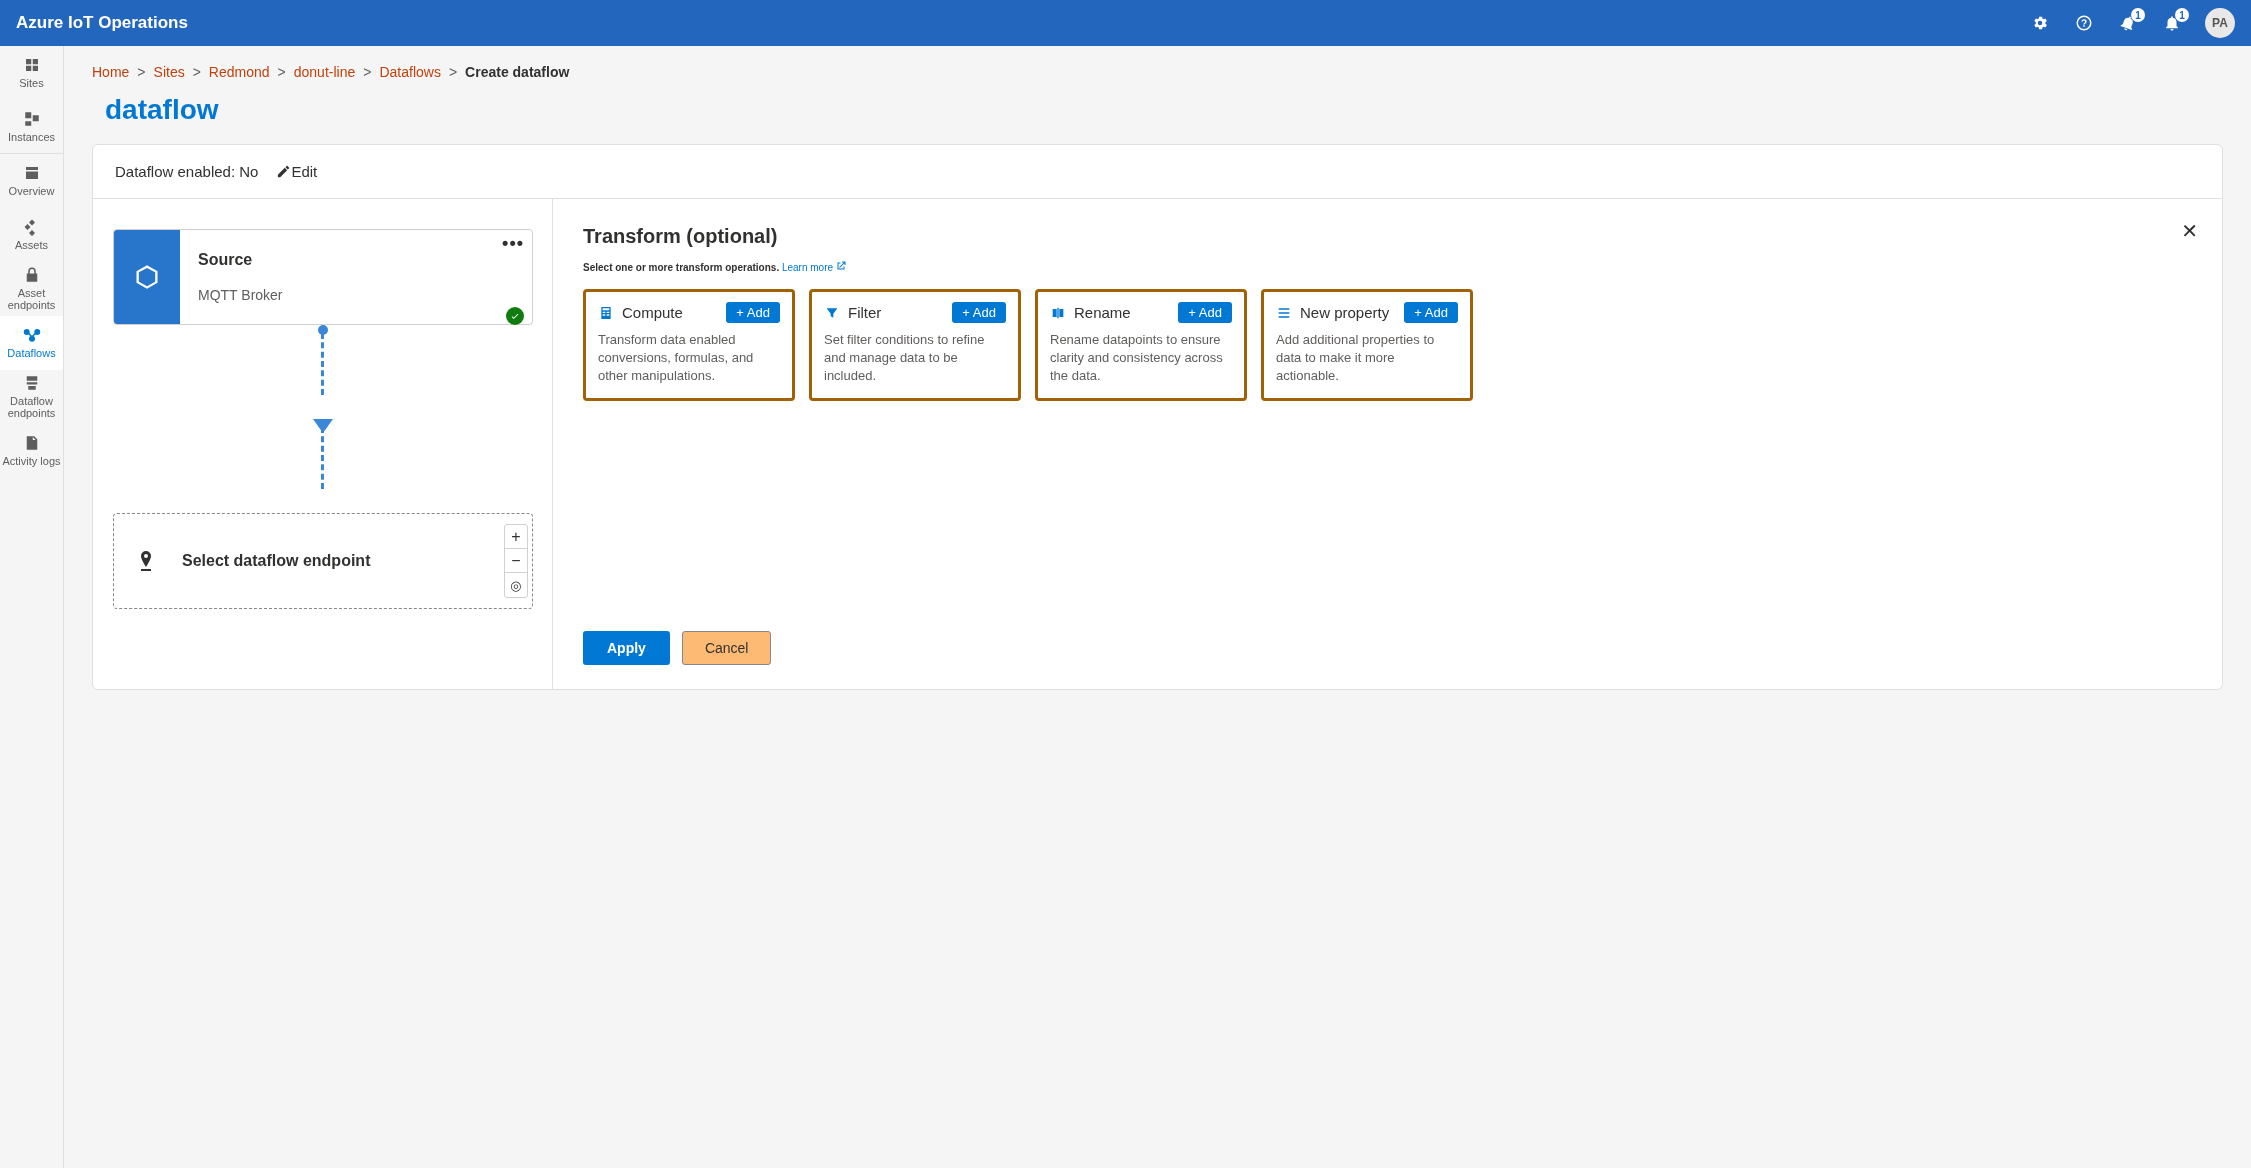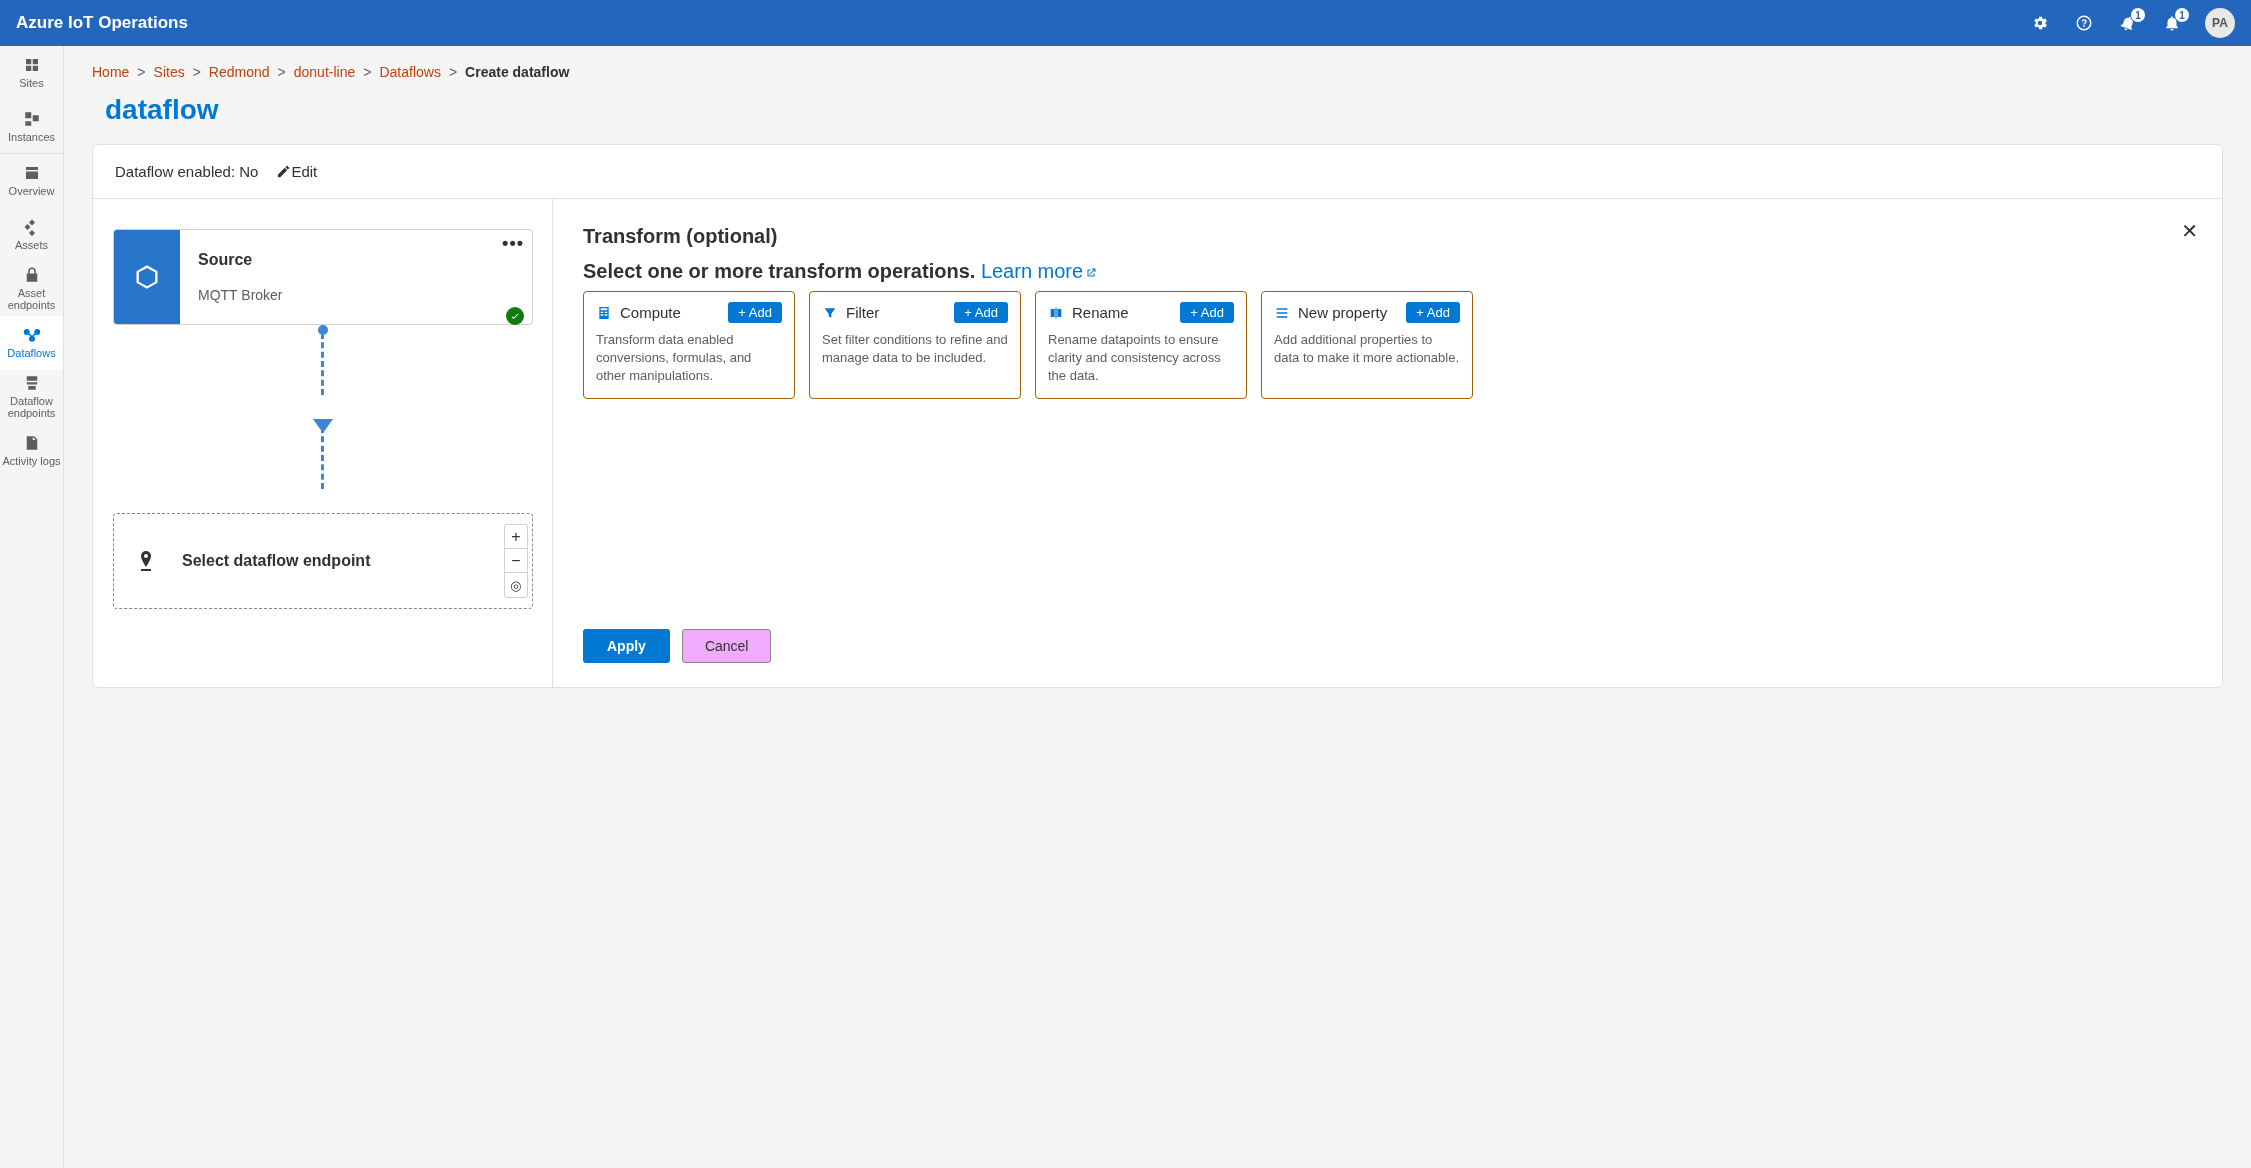--- a/index.html
+++ b/index.html
@@ -65,35 +65,35 @@
 .conn-dot { width:10px; height:10px; background:#3a87d9; border-radius:50%; position:absolute; left:50%; transform:translateX(-50%); top:0; }
 .conn-arrow { width:0; height:0; border-left:10px solid transparent; border-right:10px solid transparent; border-top:14px solid #3a87d9; position:absolute; left:50%; transform:translateX(-50%); bottom:-14px; }
 .connector-wrap { position:relative; height:94px; display:flex; justify-content:center; }
 
 .zoom-ctrl { position:absolute; right:4px; top:50%; transform:translateY(-50%); border:1px solid #d2d0ce; border-radius:3px; background:#fff; width:24px; }
 .zoom-ctrl div { height:24px; display:flex; align-items:center; justify-content:center; font-size:16px; cursor:pointer; border-bottom:1px solid #d2d0ce; }
 .zoom-ctrl div:last-child { border-bottom:none; font-size:13px; }
 
 .detail-close { position:absolute; top:20px; right:24px; cursor:pointer; font-size:20px; color:#323130; }
 .detail h2 { font-size:20px; font-weight:600; margin-bottom:12px; }
-.detail .hint { font-size:20px; font-weight:600; color:#323130; margin-bottom:8px; }
+.detail .hint { font-size:10px; font-weight:600; color:#323130; margin-bottom:16px; }
 .detail .hint a { color:#0078d4; text-decoration:none; font-weight:400; }
 .detail .hint a svg { fill:#0078d4; vertical-align:-1px; margin-left:2px; }
 
 .op-grid { display:flex; flex-wrap:wrap; gap:14px; }
-.op-card { width:212px; border:1px solid #a16207; border-radius:4px; padding:10px 12px 12px; background:#fff; }
+.op-card { width:212px; border:3px solid #a16207; border-radius:4px; padding:10px 12px 12px; background:#fff; }
 .op-card .head { display:flex; align-items:center; justify-content:space-between; margin-bottom:8px; }
 .op-card .head .left { display:flex; align-items:center; gap:8px; font-size:15px; font-weight:400; }
 .op-card .head .left svg { fill:#0078d4; }
 .op-card .add-btn { background:#0078d4; color:#fff; border:none; border-radius:3px; padding:3px 10px; font-size:13px; display:flex; align-items:center; gap:3px; cursor:pointer; }
 .op-card .desc { font-size:13px; color:#605e5c; line-height:1.4; }
 
 .footer { margin-top:auto; padding-top:230px; display:flex; gap:12px; }
 .btn-primary { background:#0078d4; color:#fff; border:none; padding:8px 24px; font-size:14px; font-weight:600; border-radius:3px; cursor:pointer; }
-.btn-secondary { background:#f0abfc; color:#323130; border:1px solid #8a8886; padding:8px 22px; font-size:14px; border-radius:3px; cursor:pointer; }
+.btn-secondary { background:#fdba74; color:#323130; border:1px solid #8a8886; padding:8px 22px; font-size:14px; border-radius:3px; cursor:pointer; }
 </style>
 </head>
 <body>
 
 <div class="top-bar">
   <div class="title">Azure IoT Operations</div>
   <div class="right">
     <div class="icon-btn">
       <svg width="18" height="18" viewBox="0 0 24 24">
           <path d="M19.14 12.94a7 7 0 000-1.88l2.03-1.58-2-3.46-2.39.96a7.2 7.2 0 00-1.63-.95l-.36-2.53h-4l-.36 2.53a7.2 7.2 0 00-1.63.95l-2.39-.96-2 3.46 2.03 1.58a7 7 0 000 1.88L4.41 14.5l2 3.46 2.39-.96c.5.39 1.05.71 1.63.95l.36 2.53h4l.36-2.53c.58-.24 1.13-.56 1.63-.95l2.39.96 2-3.46-2.03-1.56zM12 15a3 3 0 110-6 3 3 0 010 6z"></path>

